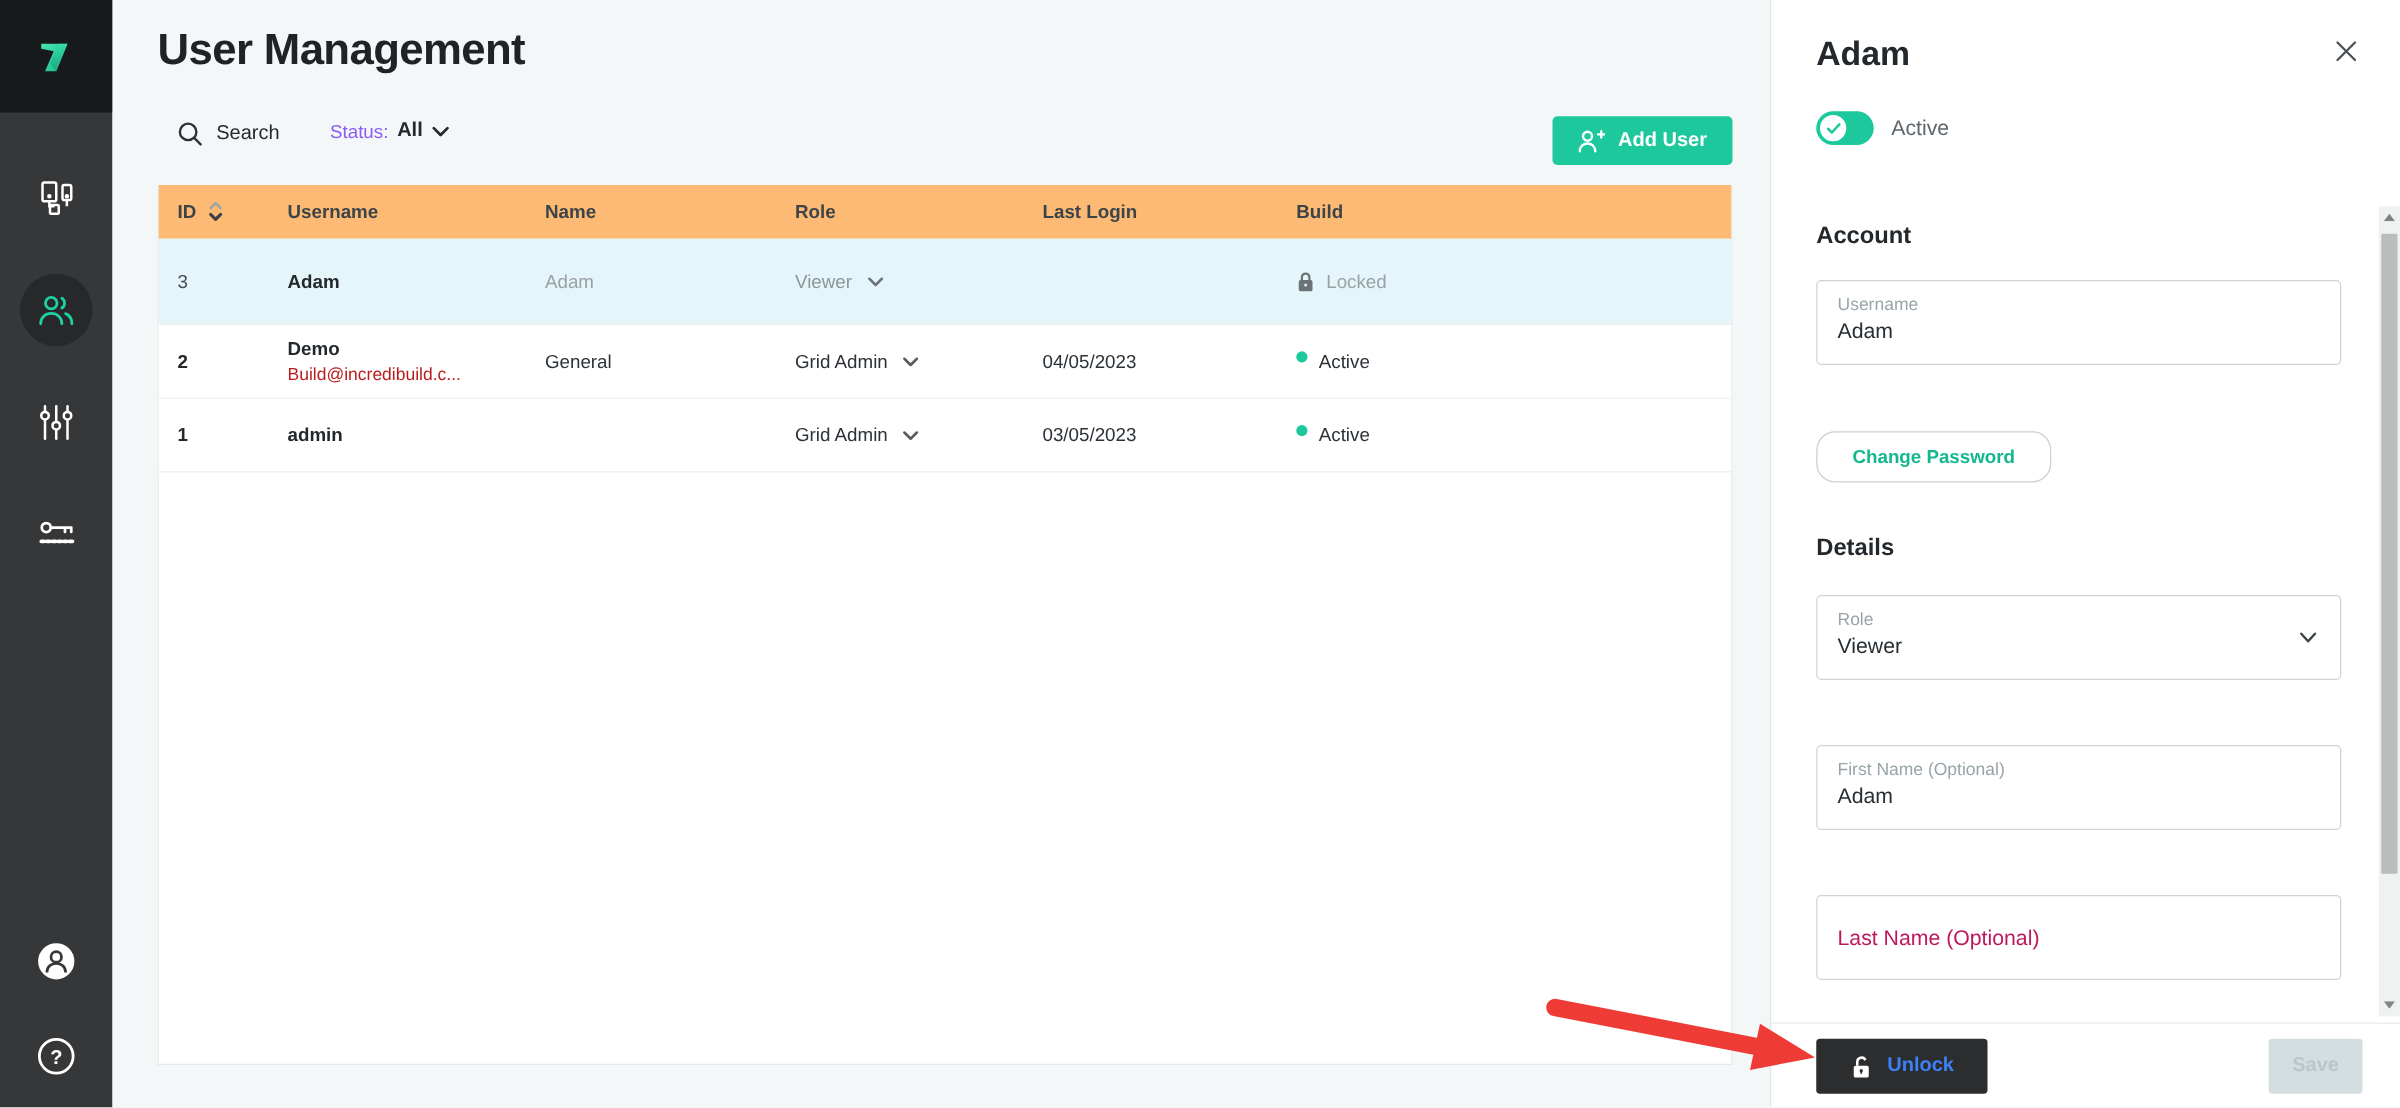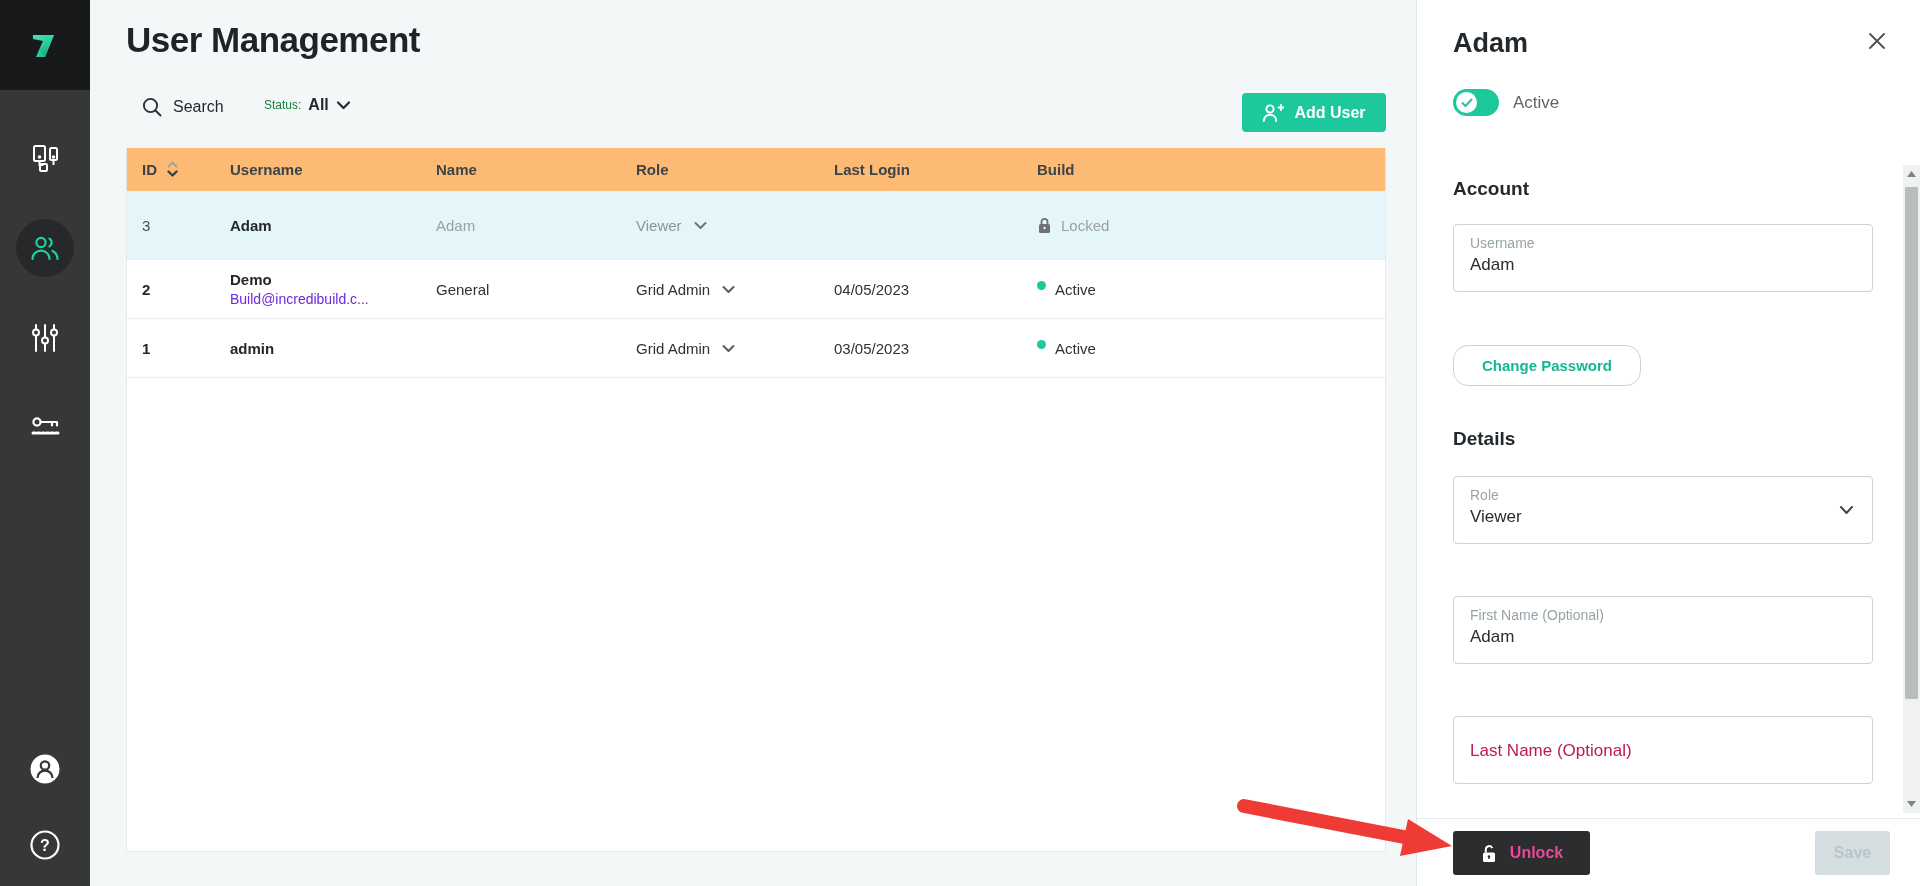--- a/index.html
+++ b/index.html
@@ -13,36 +13,36 @@
   .side-icon .circle-bg { position:absolute; width:58px; height:58px; border-radius:50%; background:#26282a; }
   .side-icon svg { position:relative; }
 
   
   .main { position:absolute; left:90px; top:0; width:1326px; height:886px; background:#f4f7f7; }
   .page-title { position:absolute; left:36px; top:20px; font-size:35px; font-weight:800; letter-spacing:-0.5px; color:#1e2327; }
   .toolbar { position:absolute; left:36px; top:88px; width:1260px; height:46px; }
   .search-wrap { position:absolute; left:15px; top:8px; display:flex; align-items:center; gap:10px; cursor:pointer; }
   .search-label { font-size:16px; color:#23292d; }
   .status-wrap { position:absolute; left:138px; top:8px; display:flex; align-items:center; gap:7px; cursor:pointer; }
-  .status-label { font-size:12px; color:#15803d; }
+  .status-label { font-size:15px; color:#8b5cf6; }
   .status-value { font-size:16px; font-weight:700; color:#23292d; }
   .add-user-btn { position:absolute; right:0; top:5px; width:144px; height:39px; background:#1dc99c; border:none; border-radius:4px; color:#fff; font-size:16px; font-weight:700; display:flex; align-items:center; justify-content:center; gap:10px; cursor:pointer; font-family:"Liberation Sans", sans-serif; }
 
   
   .table { position:absolute; left:36px; top:148px; width:1260px; height:704px; background:#fff; border:1px solid #e6e9e9; border-top:none; display:flex; flex-direction:column; }
   .trow { display:grid; grid-template-columns:103px 206px 200px 198px 203px 1fr; align-items:center; }
   .thead { height:43px; background:#fdba74; color:#3d4448; font-size:15px; font-weight:700; }
   .th-id { padding-left:15px; display:flex; align-items:center; gap:10px; cursor:pointer; }
   .row { border-bottom:1px solid #eceeee; background:#fff; font-size:15px; color:#2c3237; cursor:pointer; }
   .row.selected { background:#e4f6f9; }
   .row-1 { height:69px; } .row-2 { height:59px; } .row-3 { height:59px; }
   .cell-id { padding-left:15px; font-weight:700; color:#23282c; }
   .row.selected .cell-id { font-weight:400; color:#454d52; }
   .cell-user .uname { font-weight:700; color:#23282c; font-size:15px; }
-  .cell-user .email { font-size:14px; color:#6d28d9; margin-top:3px; }
+  .cell-user .email { font-size:14px; color:#b91c1c; margin-top:3px; }
   .name-muted { color:#9aa1a6; }
   .role-cell { display:flex; align-items:center; gap:12px; }
   .role-muted { color:#8d959a; }
   .status-cell { display:flex; align-items:flex-start; gap:9px; }
   .dot { width:9px; height:9px; border-radius:50%; background:#1dc99c; }
   .locked-text { color:#9aa1a6; }
   .table-spacer { flex:1; }
   .table-footer { height:40px; border-top:1px solid #e7eaea; display:flex; align-items:center; padding-left:15px; font-size:14px; color:#4a5257; }
 
   
@@ -55,21 +55,21 @@
   .toggle-label { font-size:17px; color:#5f666b; }
   .panel-heading { position:absolute; left:36px; font-size:19px; font-weight:700; color:#23282c; }
   .field { position:absolute; left:36px; width:420px; height:68px; border:1px solid #ccd4d6; border-radius:4px; padding:10px 16px; background:#fff; cursor:text; }
   .field-label { font-size:14px; color:#98a4a9; }
   .field-value { font-size:17px; color:#272d31; margin-top:4px; }
   .field-placeholder { font-size:17px; color:#be185d; margin-top:14px; }
   .select-field { cursor:pointer; }
   .select-chevron { position:absolute; right:18px; top:28px; }
   .change-pass-btn { position:absolute; left:36px; top:345px; width:188px; height:41px; background:#fff; border:1px solid #c9d2d4; border-radius:15px; color:#14b890; font-size:15px; font-weight:700; cursor:pointer; font-family:"Liberation Sans", sans-serif; }
   .panel-divider { position:absolute; left:0; top:818px; width:504px; height:1px; background:#e7eaea; }
-  .unlock-btn { position:absolute; left:36px; top:831px; width:137px; height:44px; background:#2b2d2e; border:none; border-radius:3px; color:#ec4899; font-size:16px; font-weight:700; display:flex; align-items:center; justify-content:center; gap:12px; cursor:pointer; font-family:"Liberation Sans", sans-serif; }
+  .unlock-btn { position:absolute; left:36px; top:831px; width:137px; height:44px; background:#2b2d2e; border:none; border-radius:3px; color:#3b82f6; font-size:16px; font-weight:700; display:flex; align-items:center; justify-content:center; gap:12px; cursor:pointer; font-family:"Liberation Sans", sans-serif; }
   .save-btn { position:absolute; left:398px; top:831px; width:75px; height:44px; background:#d4dde0; border:none; border-radius:3px; color:#b9c6ca; font-size:16px; font-weight:700; cursor:default; font-family:Liberation Sans, sans-serif; }
 
   
   .pscroll { position:absolute; left:1903px; top:165px; width:17px; height:648px; background:#f0f2f2; }
   .pscroll .thumb { position:absolute; left:2px; top:22px; width:13px; height:512px; background:#b9bdbe; border-radius:1px; cursor:grab; }
   .pscroll .arrow { position:absolute; left:0; width:17px; height:18px; display:flex; align-items:center; justify-content:center; cursor:pointer; }
   .arrow-up { top:0; } .arrow-down { bottom:0; }
 
   .red-arrow { position:absolute; left:0; top:0; pointer-events:none; }
 </style>

